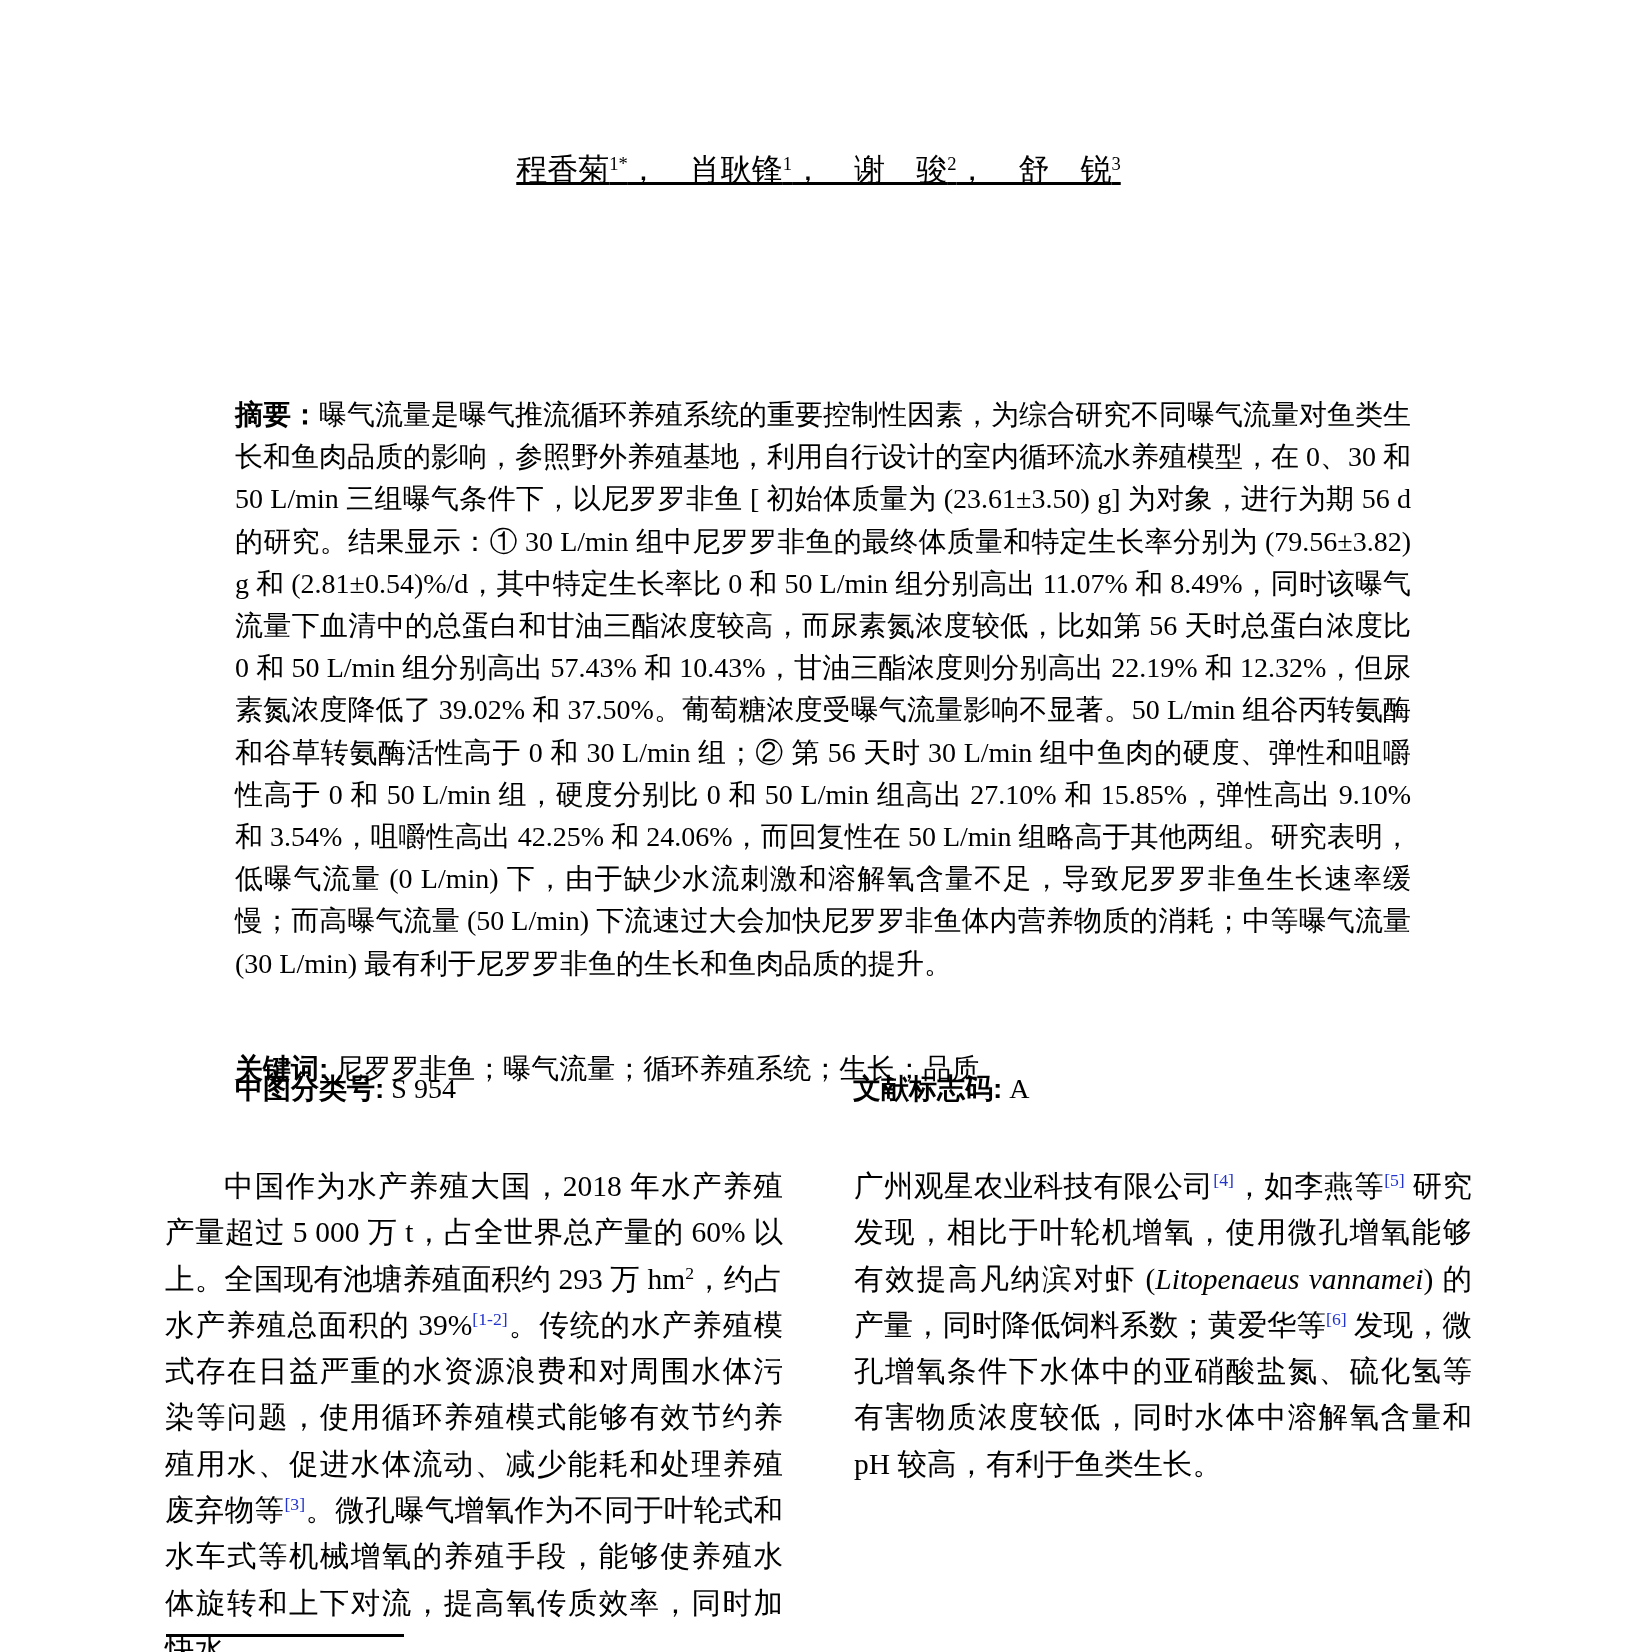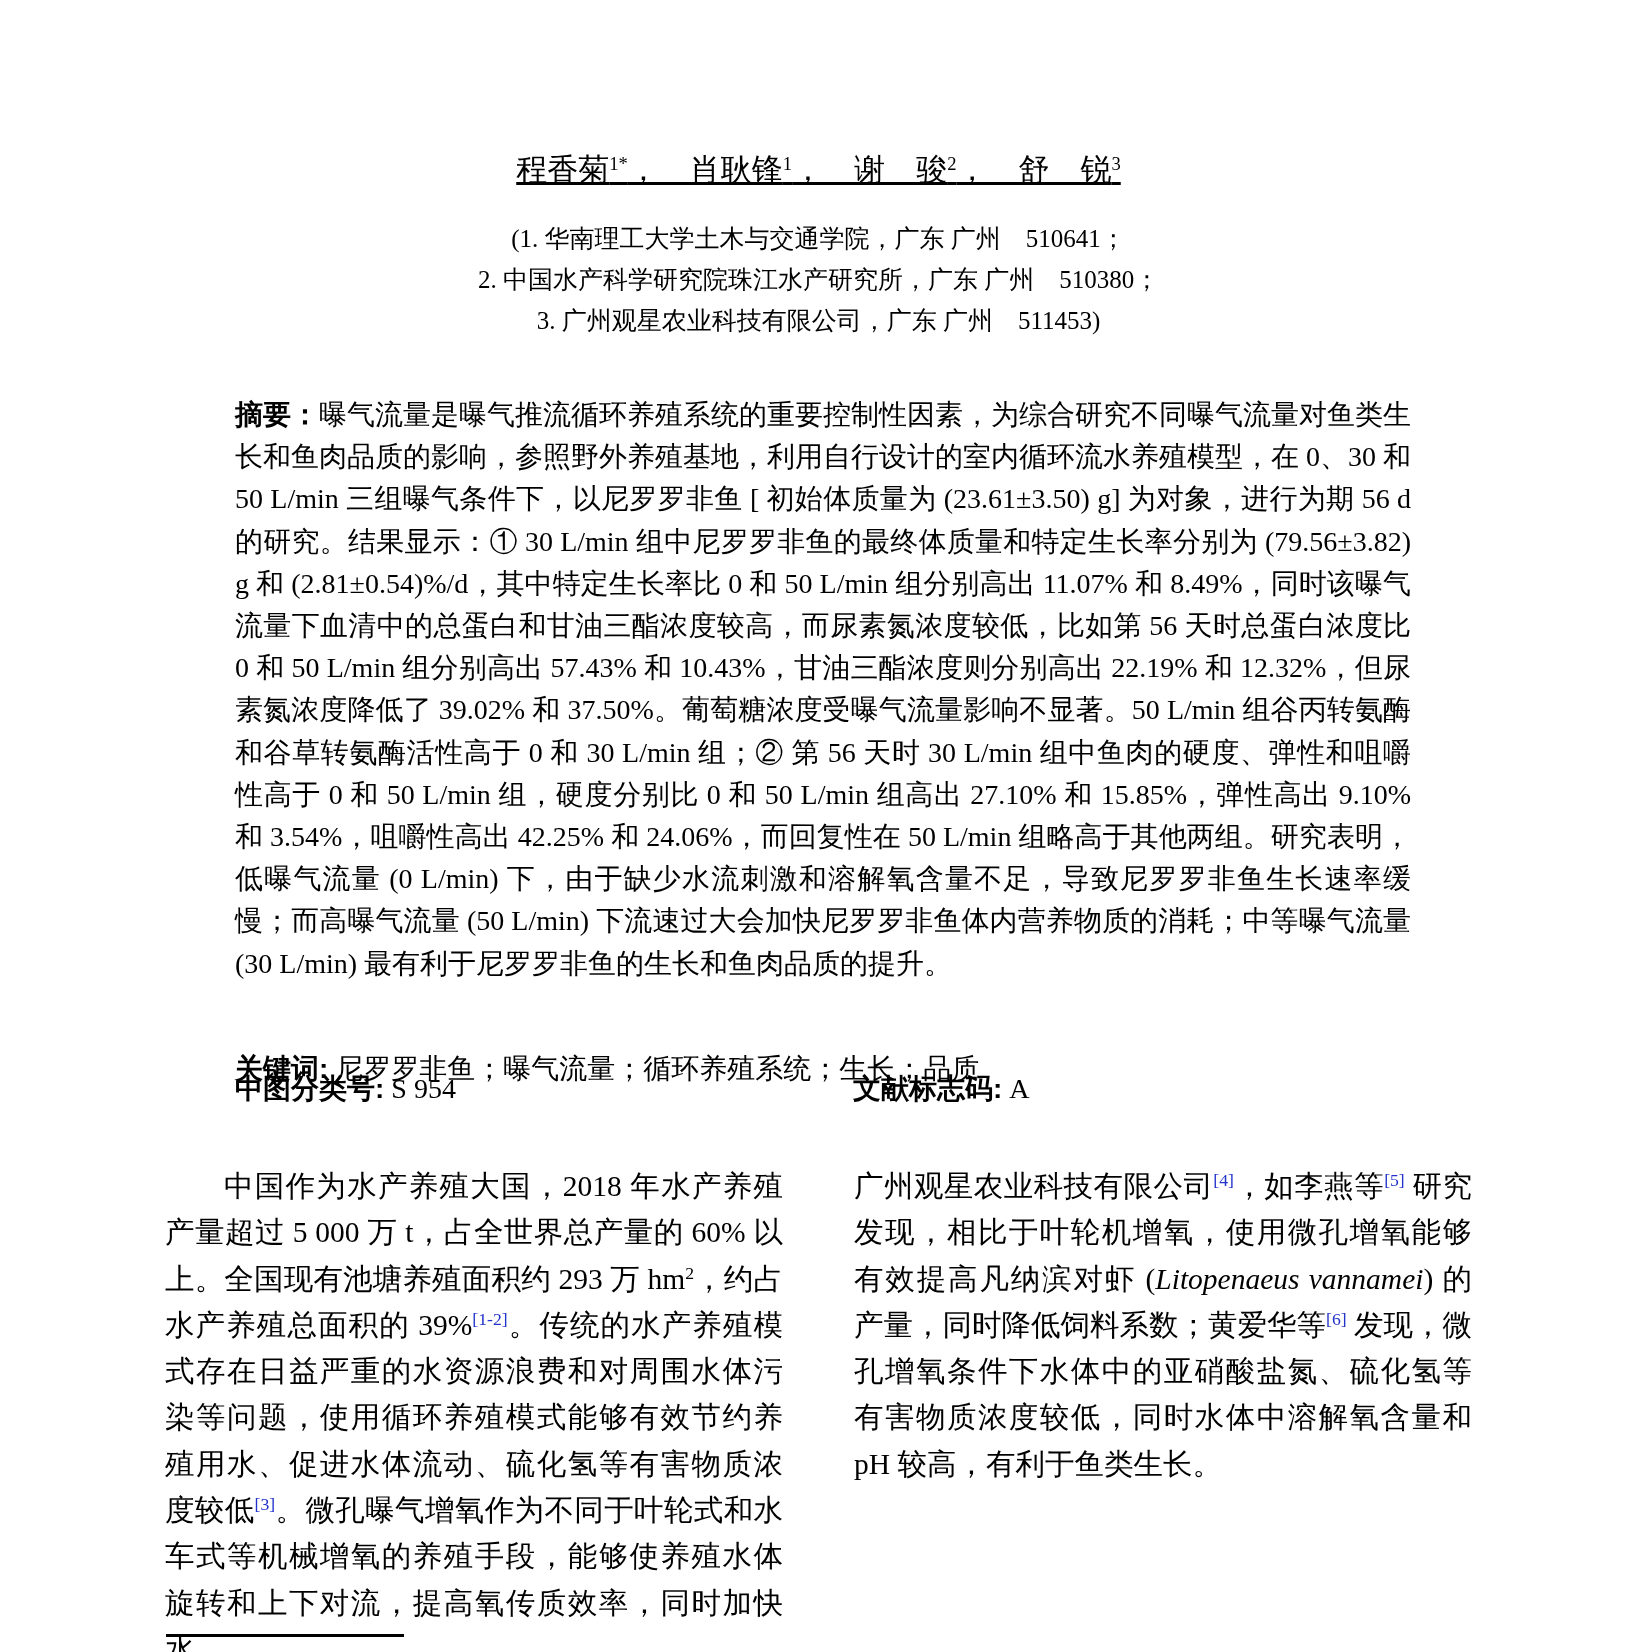--- a/index.html
+++ b/index.html
@@ -65,38 +65,33 @@
   }
 </style>
 </head>
 <body>
 
 <div class="page">
 
 
   <div class="authors"><span>程香菊</span><span class="sup">1*</span><span>，　肖耿锋</span><span class="sup">1</span><span>，　谢　骏</span><span class="sup">2</span><span>，　舒　锐</span><span class="sup">3</span></div>
 
-  <div class="affiliations">
-    <div>(1. 华南理工大学土木与交通学院，广东 广州　510641；</div>
-    <div>2. 中国水产科学研究院珠江水产研究所，广东 广州　510380；</div>
-    <div>3. 广州观星农业科技有限公司，广东 广州　511453)</div>
-  </div>
 
   <p class="abstract"><span class="label-hei">摘要：</span><span>曝气流量是曝气推流循环养殖系统的重要控制性因素，为综合研究不同曝气流量对鱼类生长和鱼肉品质的影响，参照野外养殖基地，利用自行设计的室内循环流水养殖模型，在 0、30 和 50 L/min 三组曝气条件下，以尼罗罗非鱼 [ 初始体质量为 (23.61±3.50) g] 为对象，进行为期 56 d 的研究。结果显示：① 30 L/min 组中尼罗罗非鱼的最终体质量和特定生长率分别为 (79.56±3.82) g 和 (2.81±0.54)%/d，其中特定生长率比 0 和 50 L/min 组分别高出 11.07% 和 8.49%，同时该曝气流量下血清中的总蛋白和甘油三酯浓度较高，而尿素氮浓度较低，比如第 56 天时总蛋白浓度比 0 和 50 L/min 组分别高出 57.43% 和 10.43%，甘油三酯浓度则分别高出 22.19% 和 12.32%，但尿素氮浓度降低了 39.02% 和 37.50%。葡萄糖浓度受曝气流量影响不显著。50 L/min 组谷丙转氨酶和谷草转氨酶活性高于 0 和 30 L/min 组；② 第 56 天时 30 L/min 组中鱼肉的硬度、弹性和咀嚼性高于 0 和 50 L/min 组，硬度分别比 0 和 50 L/min 组高出 27.10% 和 15.85%，弹性高出 9.10% 和 3.54%，咀嚼性高出 42.25% 和 24.06%，而回复性在 50 L/min 组略高于其他两组。研究表明，低曝气流量 (0 L/min) 下，由于缺少水流刺激和溶解氧含量不足，导致尼罗罗非鱼生长速率缓慢；而高曝气流量 (50 L/min) 下流速过大会加快尼罗罗非鱼体内营养物质的消耗；中等曝气流量 (30 L/min) 最有利于尼罗罗非鱼的生长和鱼肉品质的提升。</span></p>
 
   <p class="keywords"><span class="label-hei">关键词:</span> <span>尼罗罗非鱼；曝气流量；循环养殖系统；生长；品质</span></p>
 
   <div class="class-line">
     <span><span class="label-hei">中图分类号:</span> <span>S 954</span></span>
     <span class="doc-code"><span class="label-hei">文献标志码:</span> <span>A</span></span>
   </div>
 
   <div class="body-columns">
     <div class="col">
-        <p class="para indent"><span>中国作为水产养殖大国，2018 年水产养殖产量超过 5 000 万 t，占全世界总产量的 60% 以上。全国现有池塘养殖面积约 293 万 hm</span><span class="sup">2</span><span>，约占水产养殖总面积的 39%</span><span class="cite">[1-2]</span><span>。传统的水产养殖模式存在日益严重的水资源浪费和对周围水体污染等问题，使用循环养殖模式能够有效节约养殖用水、促进水体流动、硫化氢等有害物质浓度较低</span><span class="cite">[3]</span><span>。微孔曝气增氧作为不同于叶轮式和水车式等机械增氧的养殖手段，能够使养殖水体旋转和上下对流，提高氧传质效率，同时加快水</span></p>
+        <p class="para indent"><span>中国作为水产养殖大国，2018 年水产养殖产量超过 5 000 万 t，占全世界总产量的 60% 以上。全国现有池塘养殖面积约 293 万 hm</span><span class="sup">2</span><span>，约占水产养殖总面积的 39%</span><span class="cite">[1-2]</span><span>。传统的水产养殖模式存在日益严重的水资源浪费和对周围水体污染等问题，使用循环养殖模式能够有效节约养殖用水、促进水体流动、减少能耗和处理养殖废弃物等</span><span class="cite">[3]</span><span>。微孔曝气增氧作为不同于叶轮式和水车式等机械增氧的养殖手段，能够使养殖水体旋转和上下对流，提高氧传质效率，同时加快水</span></p>
       </div>
     <div class="col">
         <p class="para"><span>广州观星农业科技有限公司</span><span class="cite">[4]</span><span>，如李燕等</span><span class="cite">[5]</span><span> 研究发现，相比于叶轮机增氧，使用微孔增氧能够有效提高凡纳滨对虾 (</span><span class="italic">Litopenaeus vannamei</span><span>) 的产量，同时降低饲料系数；黄爱华等</span><span class="cite">[6]</span><span> 发现，微孔增氧条件下水体中的亚硝酸盐氮、硫化氢等有害物质浓度较低，同时水体中溶解氧含量和 pH 较高，有利于鱼类生长。</span></p>
       </div>
   </div>
 
   <div class="footnote-rule"></div>
 
 </div>
 

